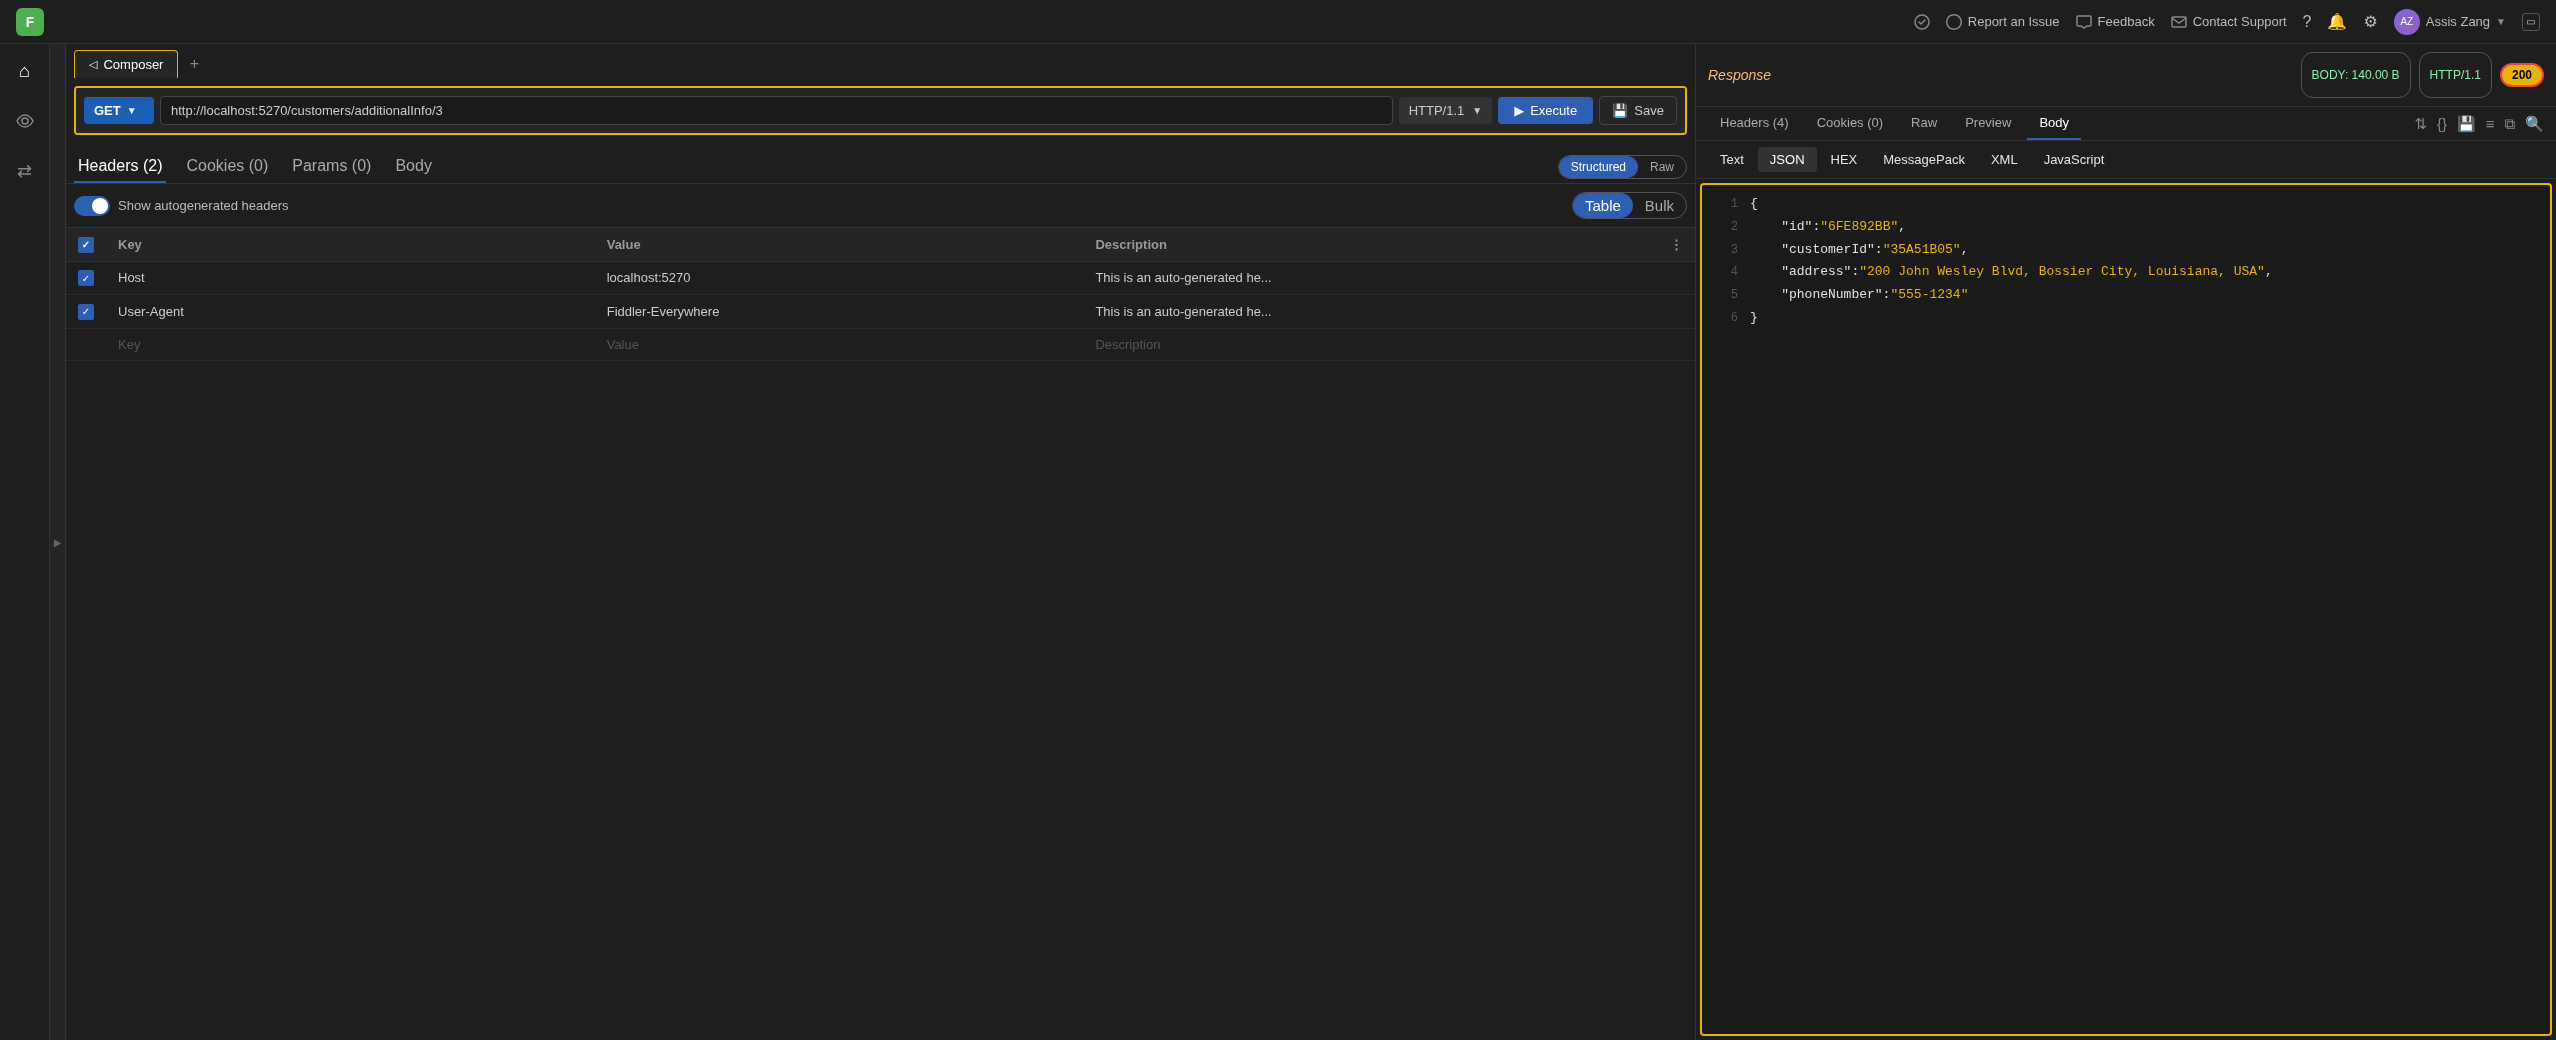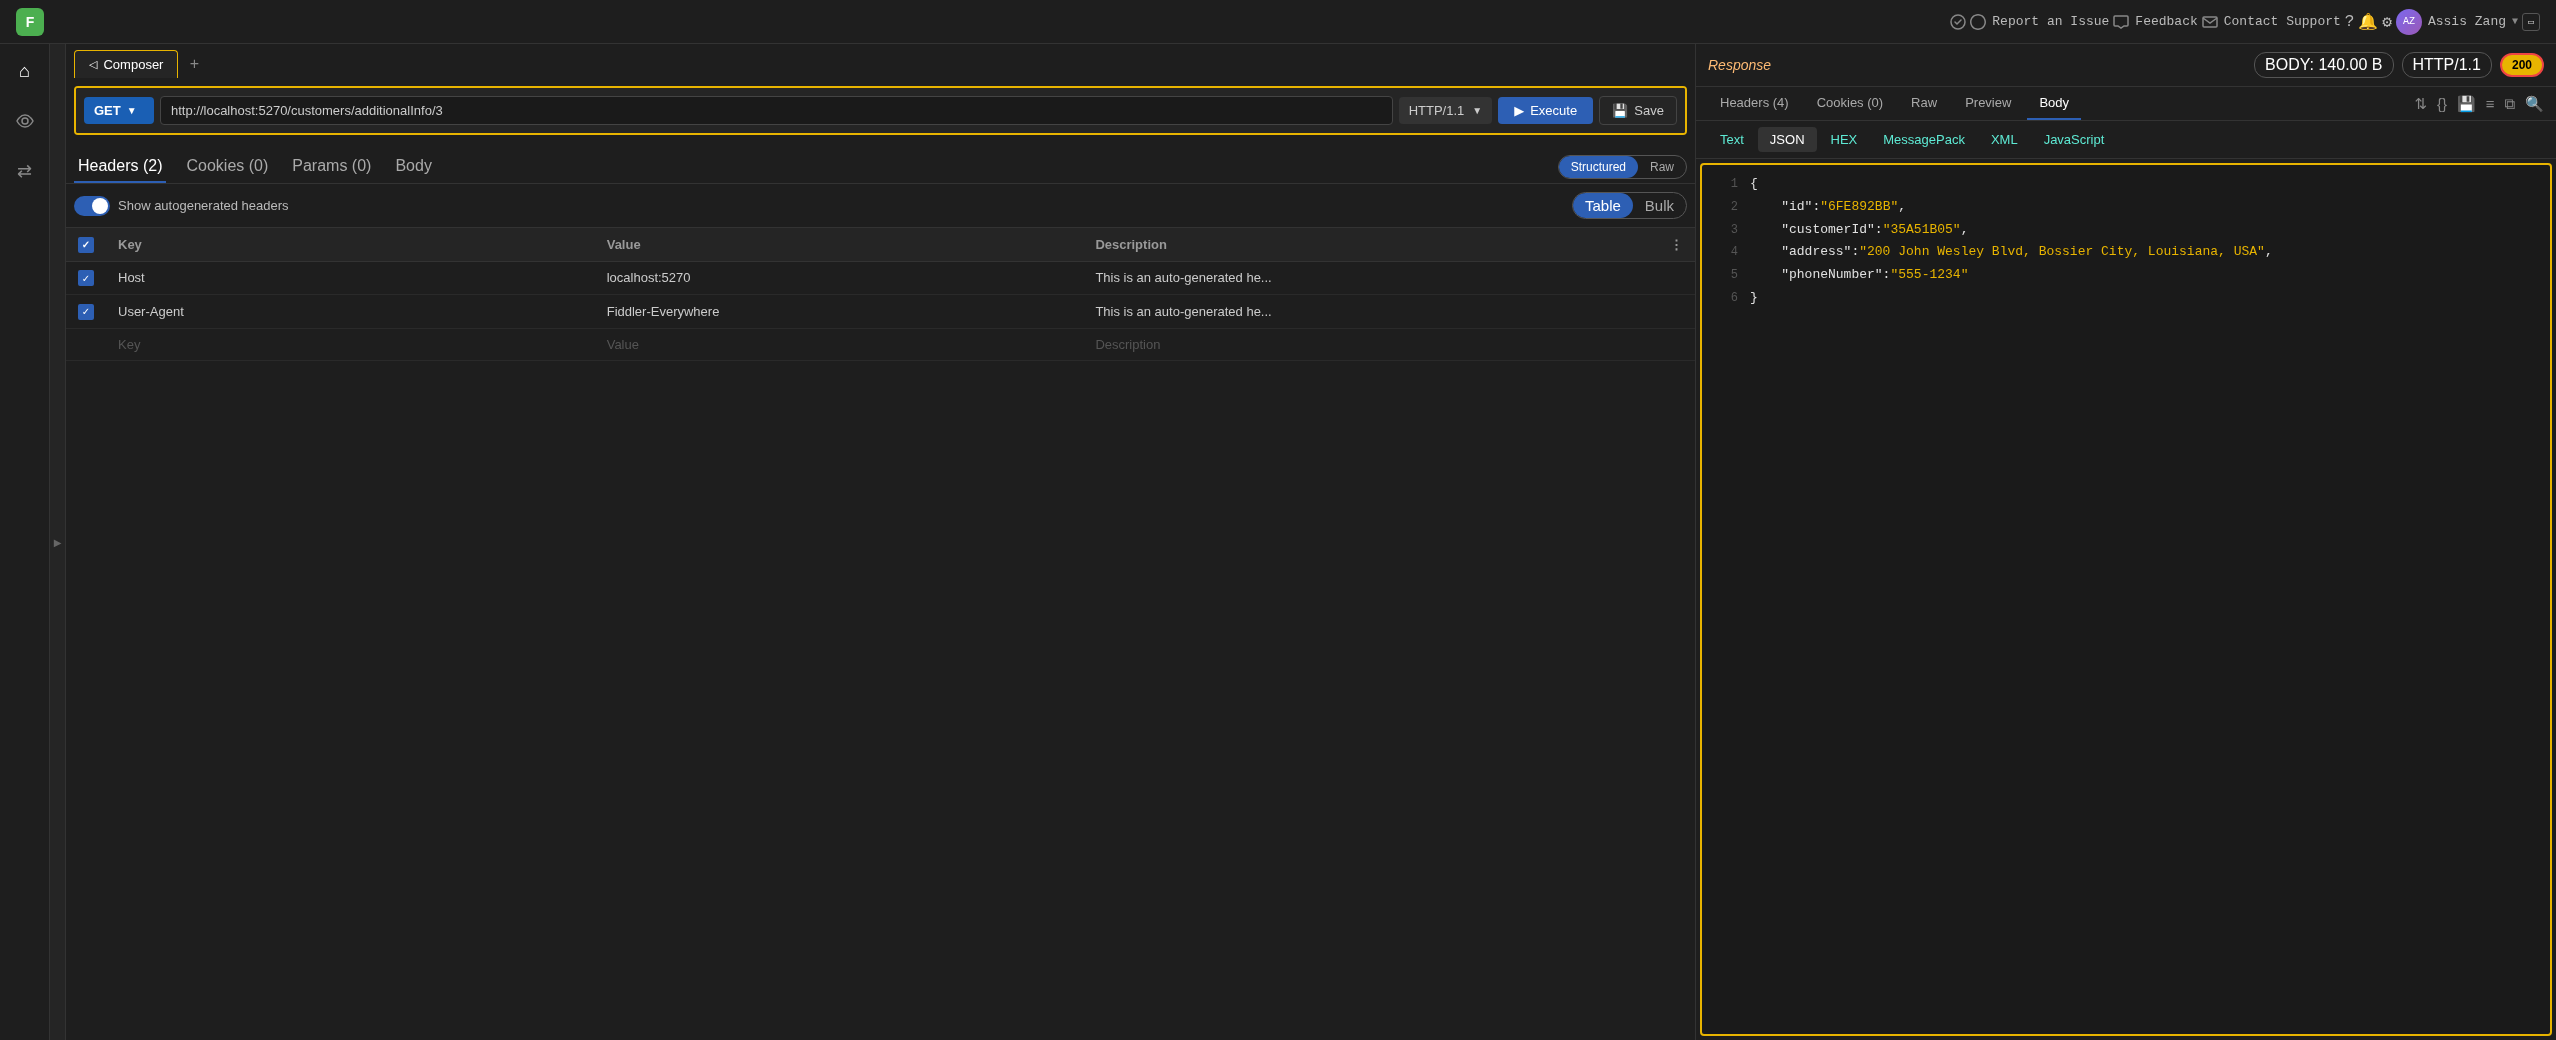--- a/index.html
+++ b/index.html
@@ -34,22 +34,21 @@
       justify-content: center;
       color: white;
       font-weight: bold;
       font-size: 14px;
       margin-right: 16px;
     }
     .topbar-spacer { flex: 1; }
     .topbar-actions {
       display: flex;
       align-items: center;
-      gap: 4px;
-      font-family: Liberation Mono, monospace;
+      gap: 16px;
     }
     .topbar-action {
       display: flex;
       align-items: center;
       gap: 6px;
       color: #bbb;
       cursor: pointer;
       font-size: 13px;
     }
     .topbar-icon {
@@ -419,25 +418,25 @@
       gap: 8px;
     }
     .response-title {
       font-size: 14px;
       color: #fdba74;
       font-weight: 500;
       font-style: italic;
     }
     .response-header-spacer { flex: 1; }
     .response-badge {
-      padding: 3px 10px;
+      padding: 15px 10px;
       border-radius: 12px;
-      font-size: 16px;
+      font-size: 12px;
       border: 1px solid #555;
-      color: #ffffff;
+      color: #86efac;
     }
     .status-200 {
       background: #e8b400;
       color: #000;
       padding: 3px 10px;
       border-radius: 12px;
       font-size: 12px;
       font-weight: bold;
       border: 2px solid #ef4444;
     }
@@ -479,21 +478,21 @@
       display: flex;
       align-items: center;
       padding: 6px 12px;
       gap: 2px;
       border-bottom: 1px solid #333;
       flex-shrink: 0;
       background: #1e1e1e;
     }
     .fmt-tab {
       padding: 5px 12px;
-      color: #5eead4;
+      color: #e5e5e5;
       cursor: pointer;
       font-size: 13px;
       border-radius: 4px;
     }
     .fmt-tab.active {
       background: #333;
       color: #fff;
     }
 
     

